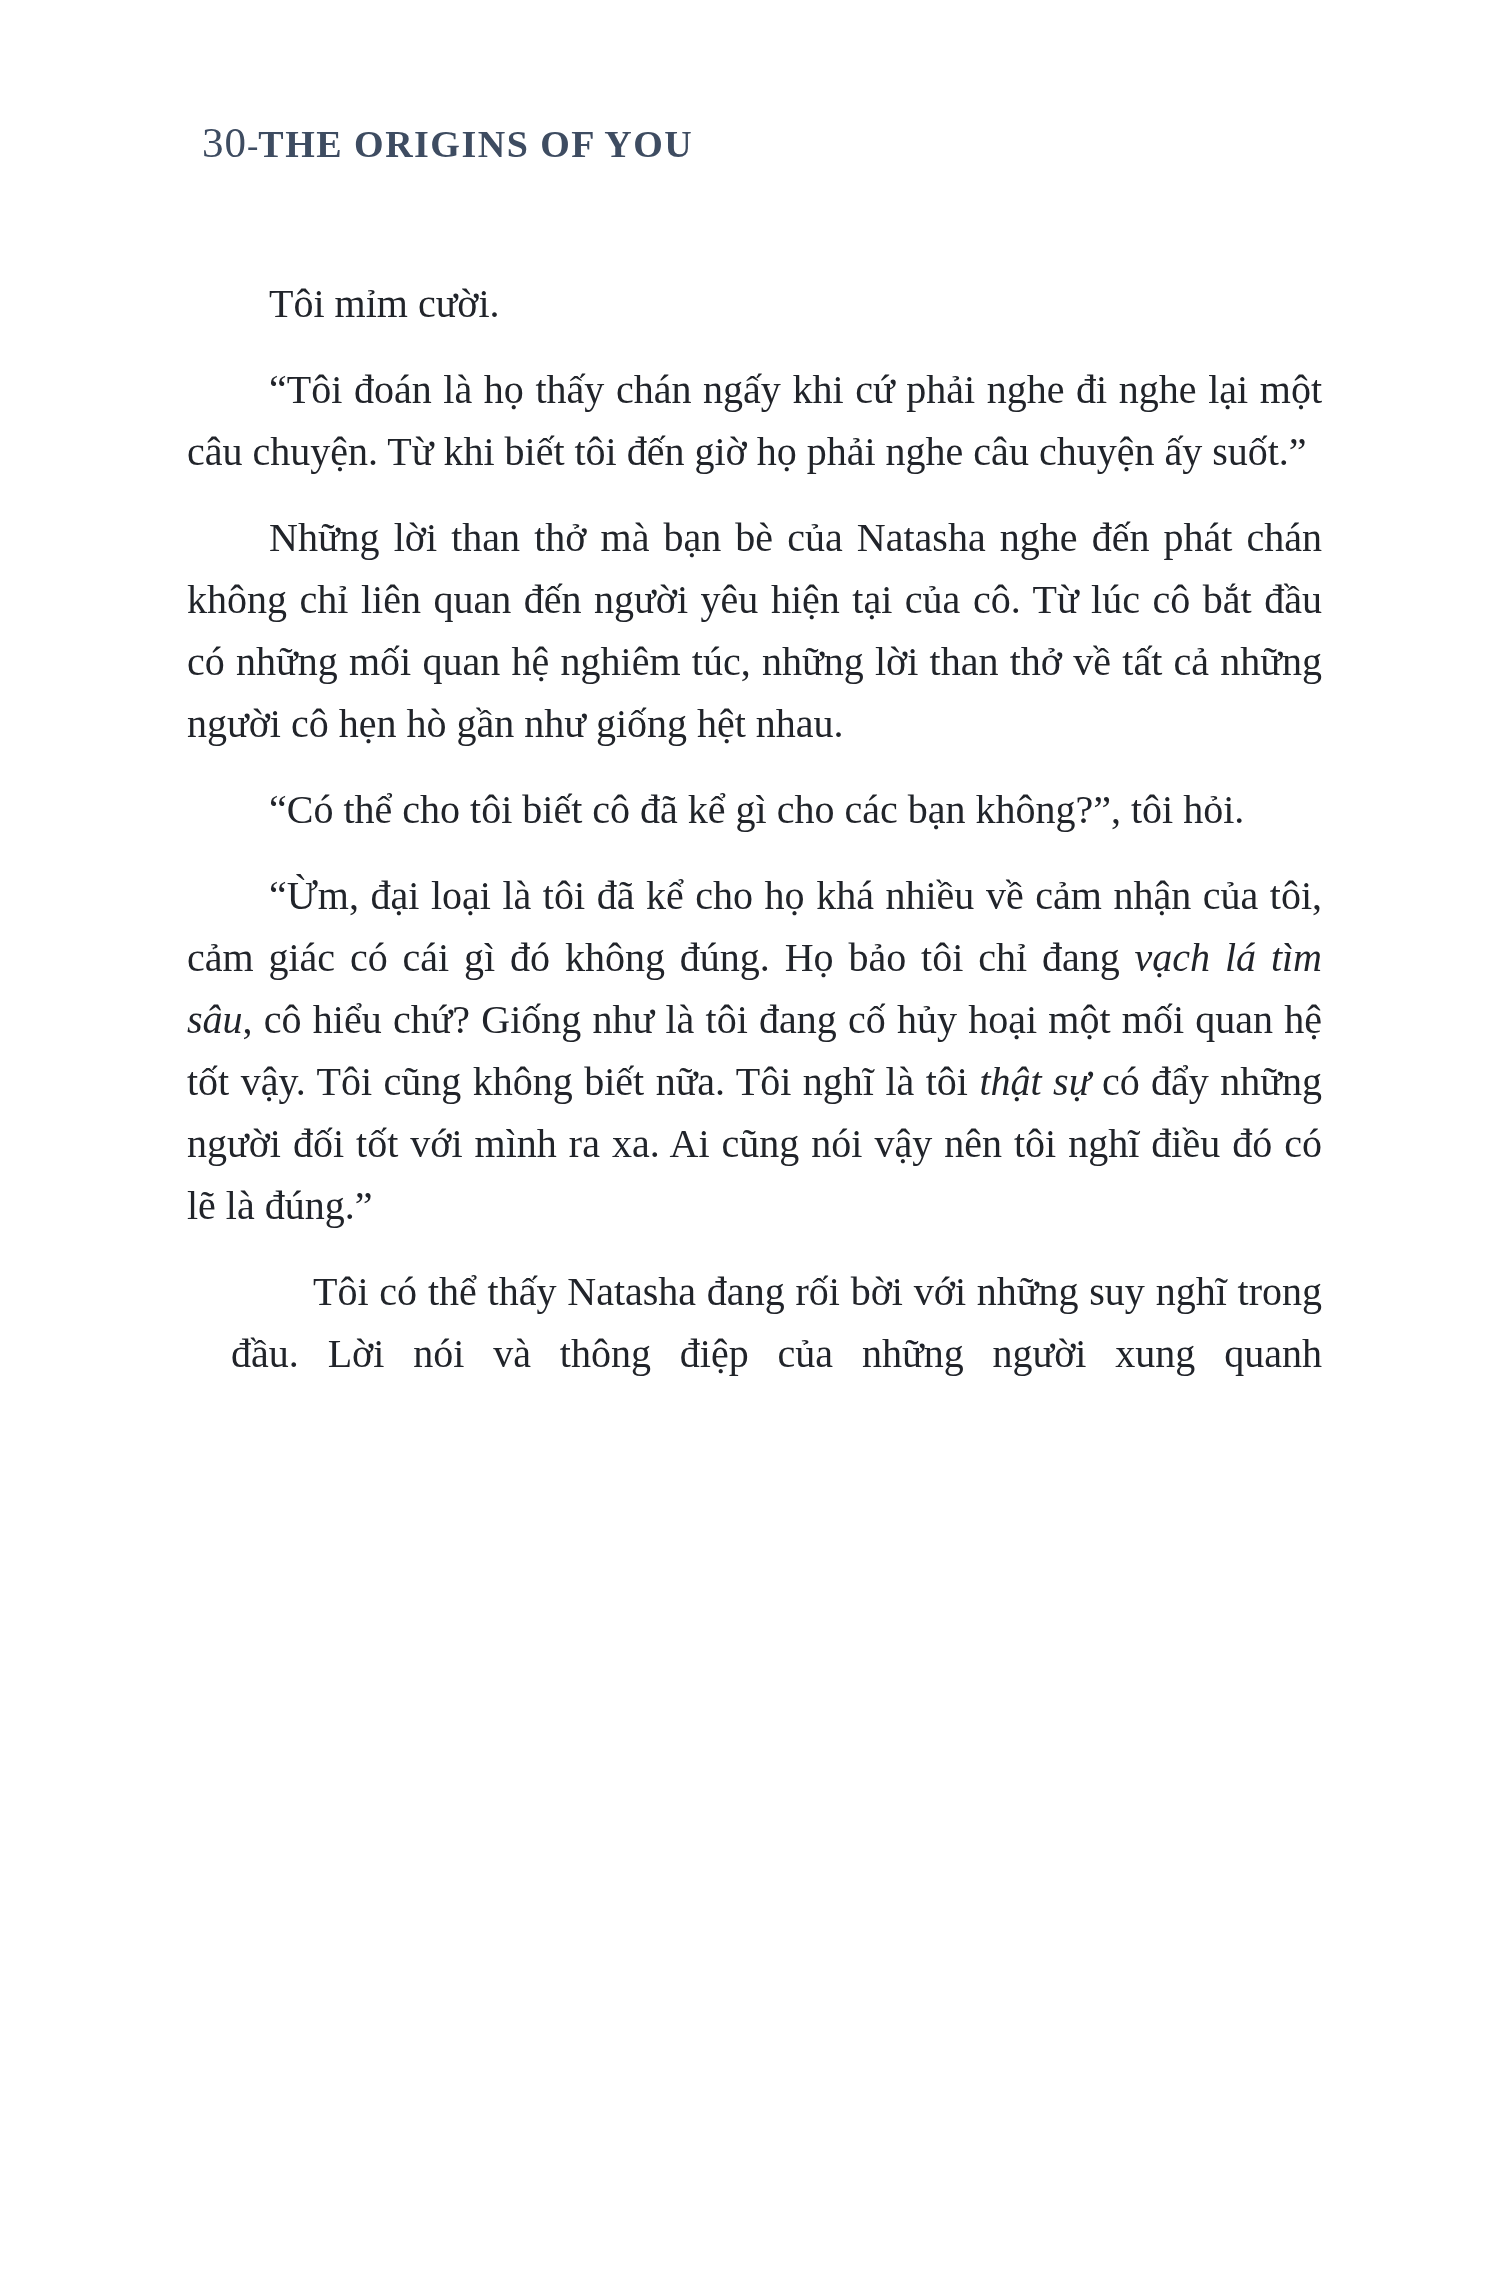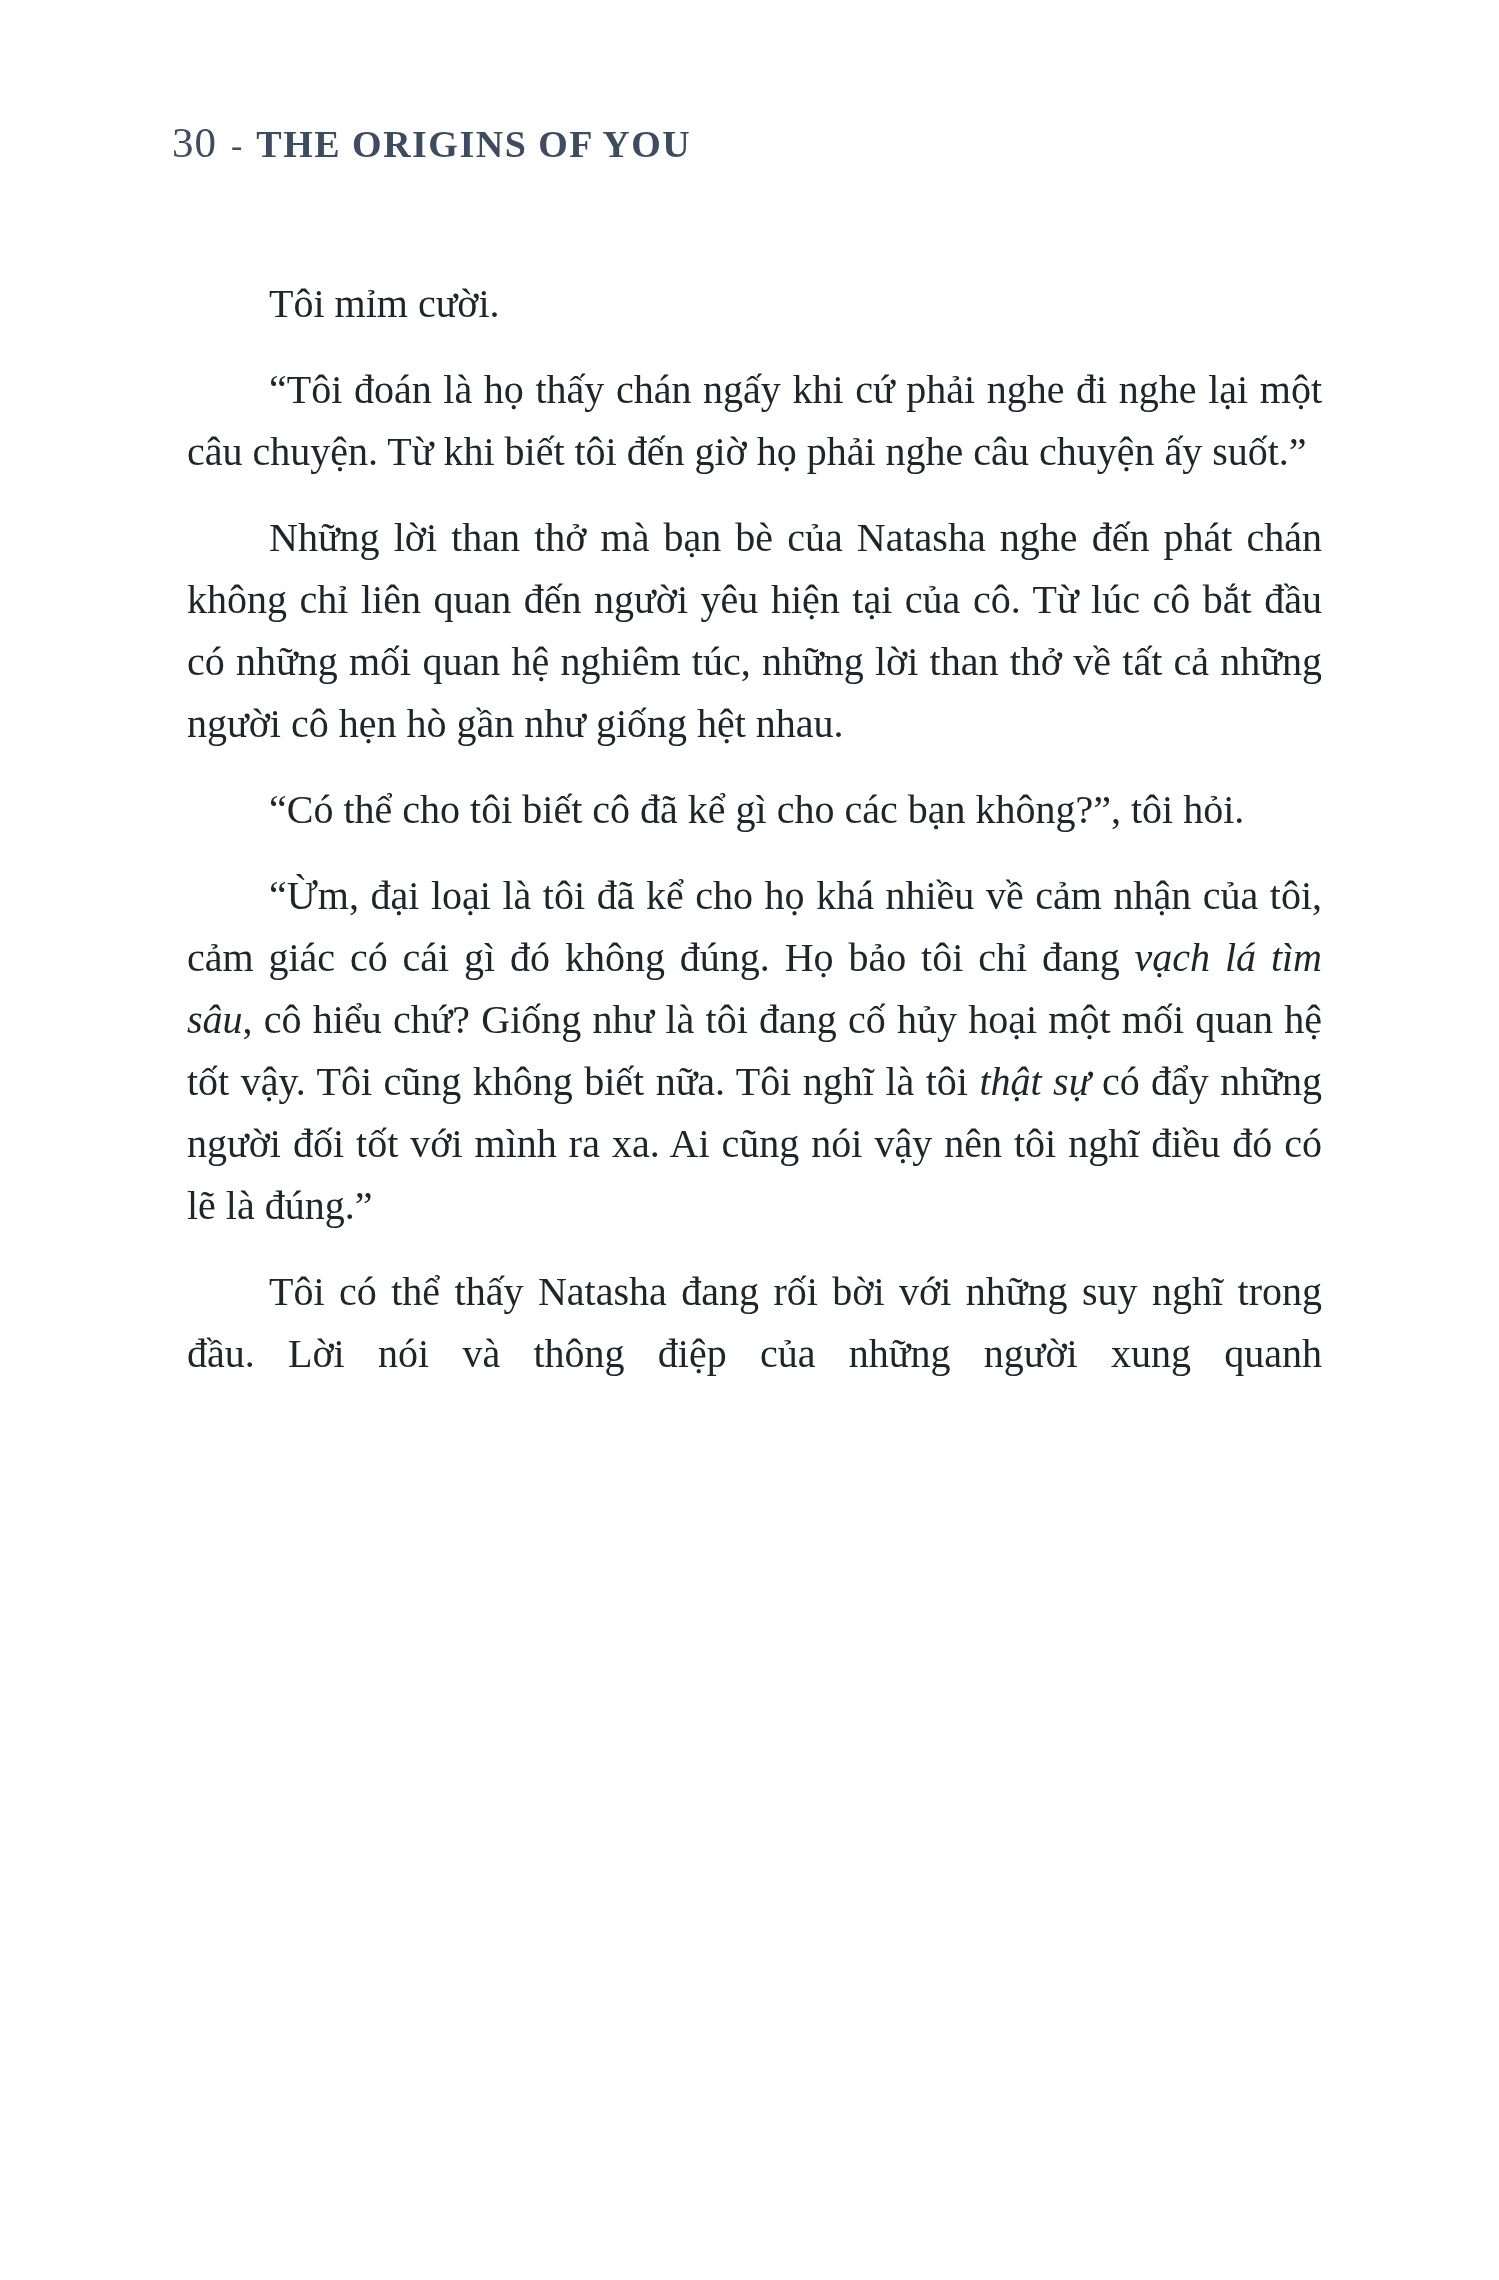--- a/index.html
+++ b/index.html
@@ -12,24 +12,23 @@
     width: 1499px;
     height: 2280px;
     background: var(--page-bg, #ffffff);
     overflow: hidden;
     font-family: "Liberation Serif", "DejaVu Serif", serif;
   }
   
   .running-header {
     position: absolute;
     top: 118px;
-    left: 172px;
+    left: 202px;
     display: flex;
     align-items: baseline;
-    gap: 14px;
     color: var(--header-color, #3e4c61);
     white-space: nowrap;
   }
   .running-header .page-number {
     font-size: 43px;
     font-weight: 400;
     letter-spacing: 1px;
   }
   .running-header .separator {
     font-size: 34px;
@@ -52,20 +51,21 @@
   }
   .page-body p.para {
     margin: 0 0 24px 0;
     text-align: justify;
     text-indent: 82px;
     hyphens: none;
     -webkit-hyphens: none;
   }
   .page-body p.para.continues {
     text-align-last: justify;
+    margin-left: 44px;
   }
   .page-body em {
     font-style: italic;
   }
 </style>
 </head>
 <body>
 
 <div class="page">
 

